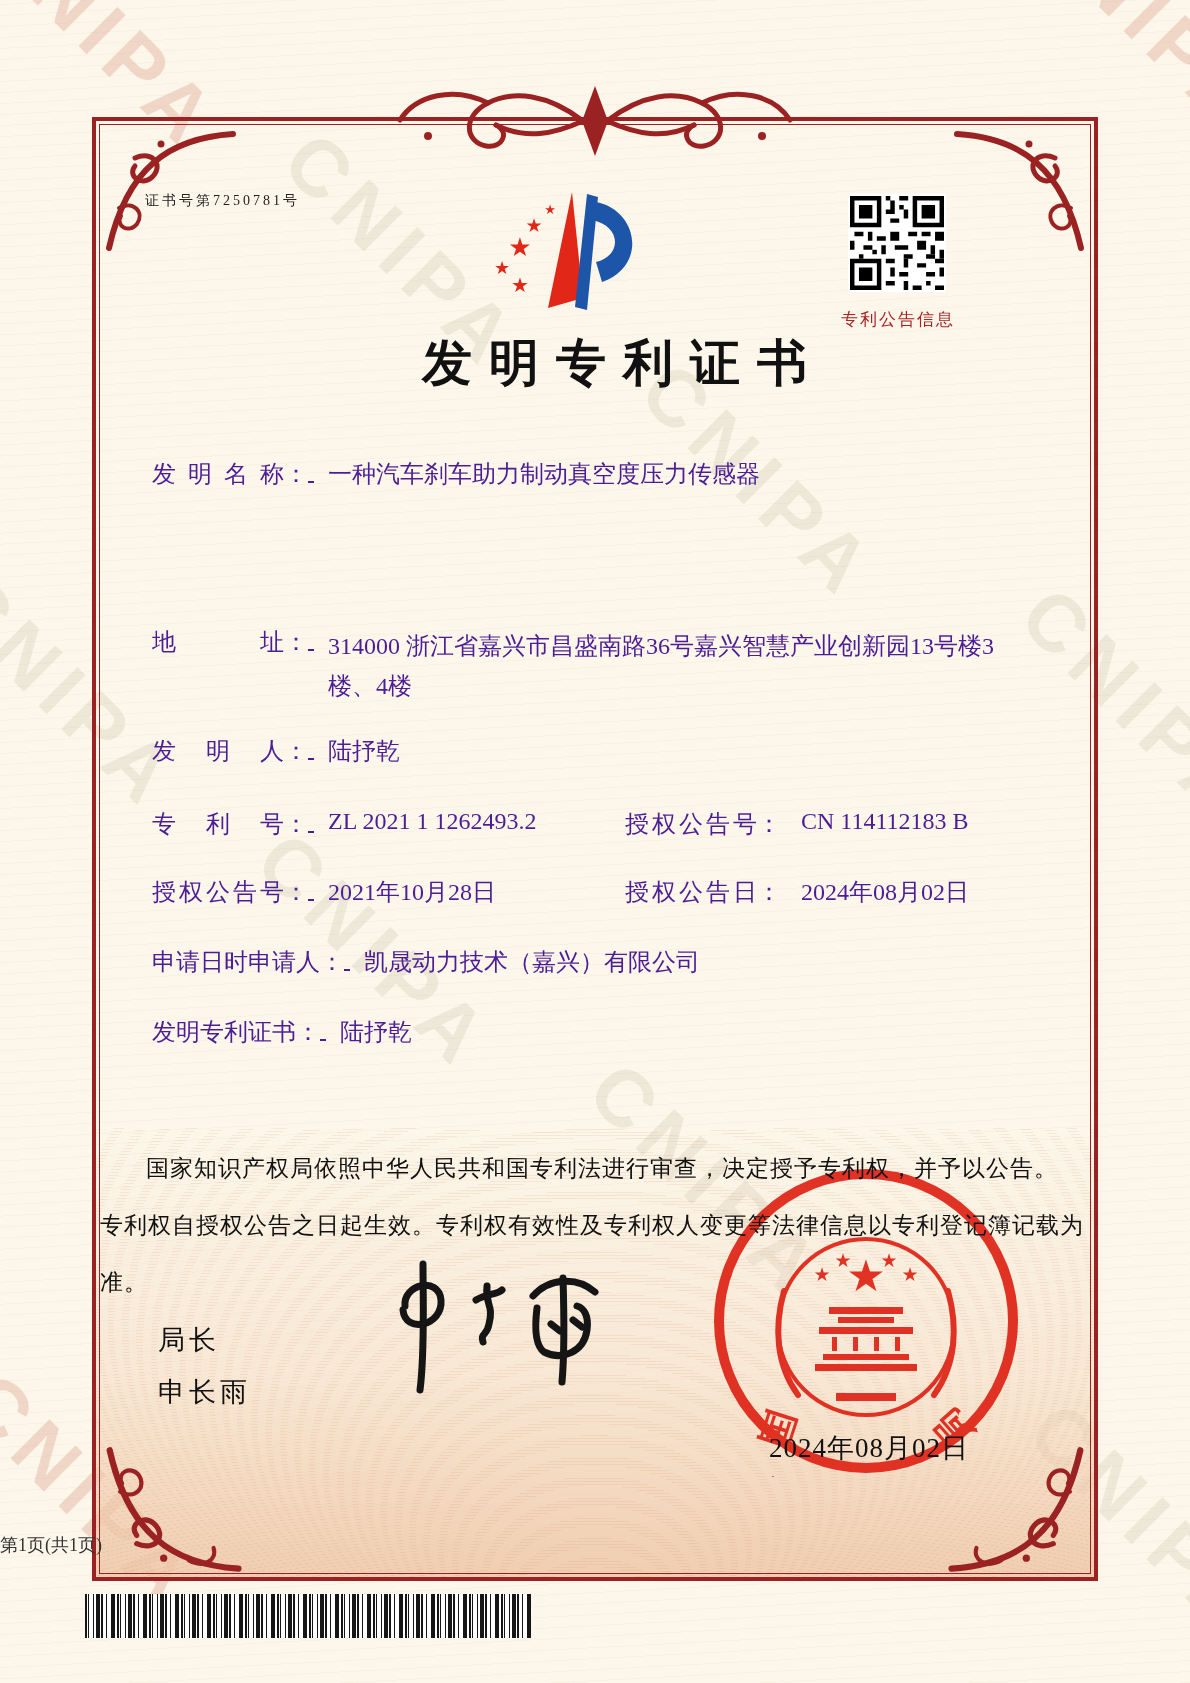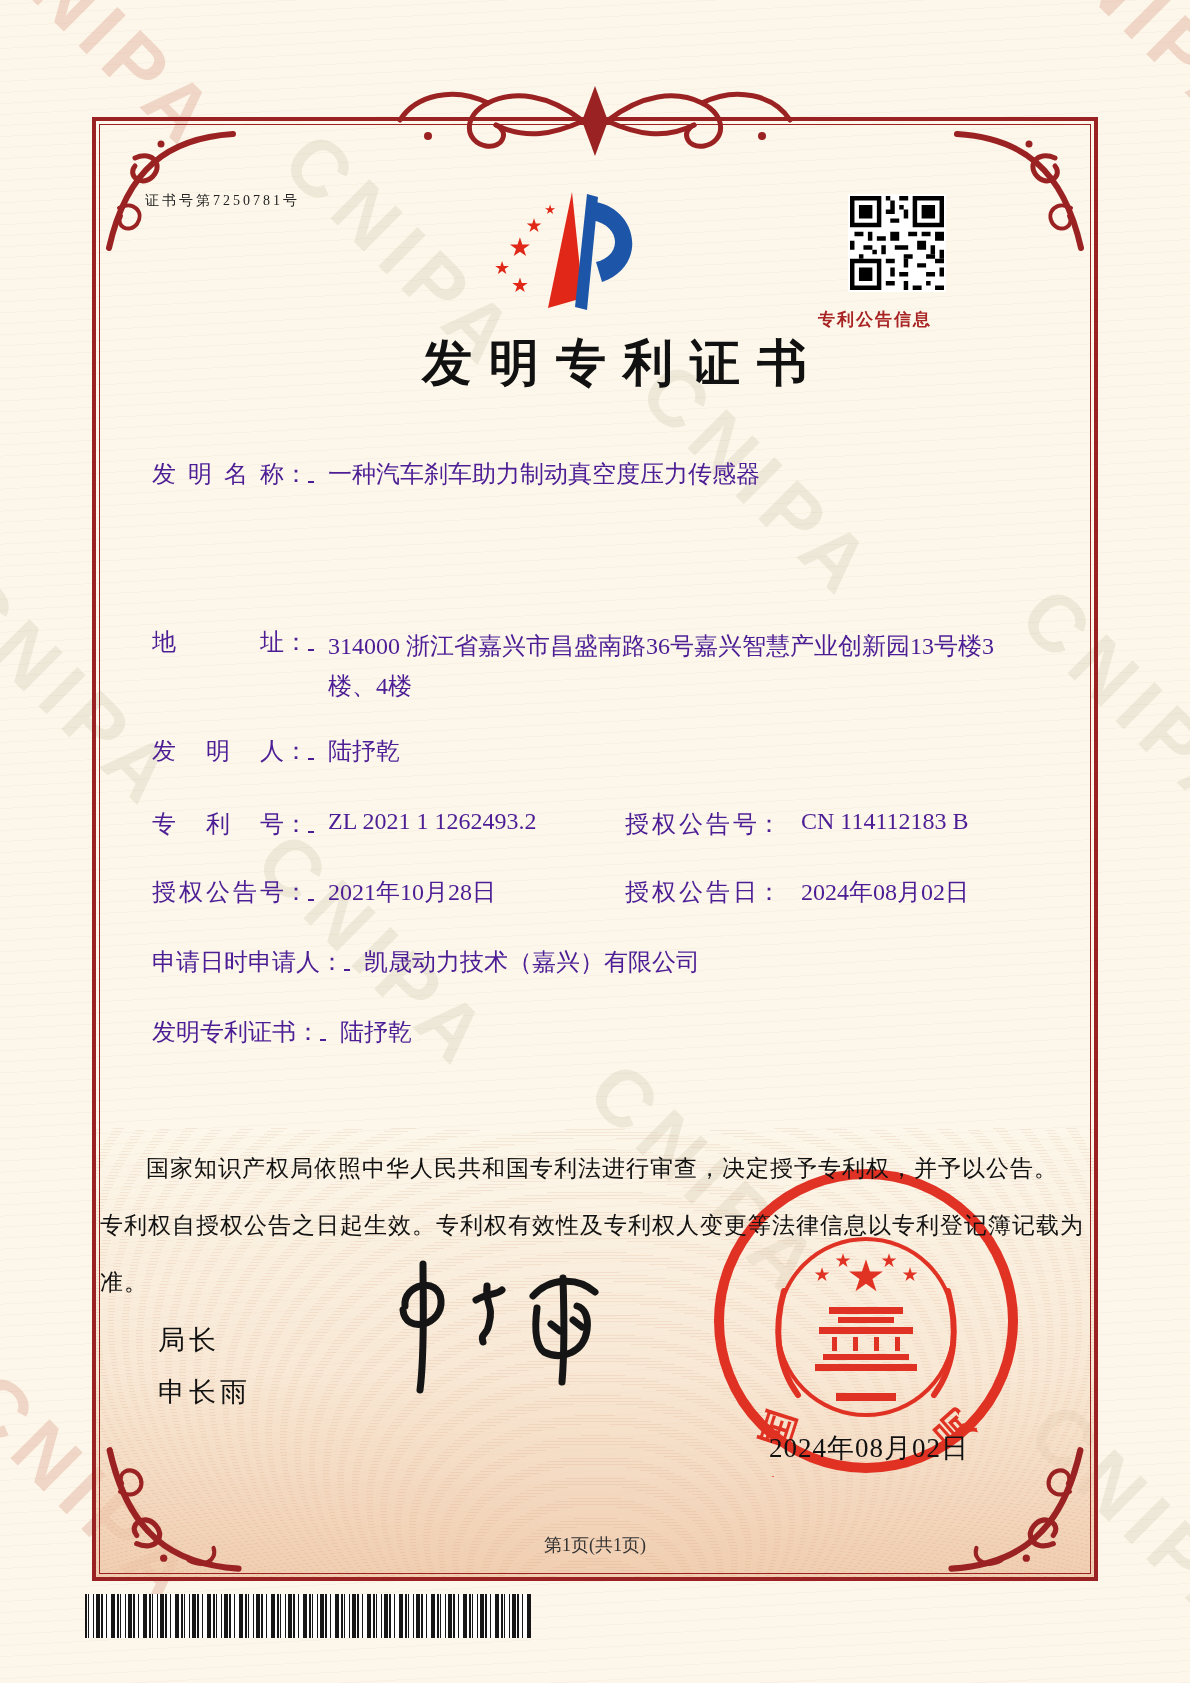--- a/index.html
+++ b/index.html
@@ -20,41 +20,41 @@
   
   .band{position:absolute;left:96px;top:1128px;width:998px;height:450px;z-index:1;
     background:
       repeating-radial-gradient(ellipse 1500px 330px at 50% 118%,rgba(201,130,92,0.13) 0 2px,rgba(0,0,0,0) 2px 13px),
       linear-gradient(to bottom,rgba(246,224,202,0) 0%,rgba(243,213,186,0.45) 55%,rgba(238,198,166,0.85) 100%);}
   .orn{position:absolute;z-index:3;}
   .content{position:absolute;inset:0;z-index:4;}
   .certno{position:absolute;left:145px;top:192px;font-size:14px;color:#222;letter-spacing:3px;}
   .logo{position:absolute;left:476px;top:188px;}
   .qr{position:absolute;left:848px;top:194px;width:94px;height:94px;background:#fff;padding:2px;}
-  .qrcap{position:absolute;left:818px;top:308px;width:160px;font-size:17px;
-         color:#a82323;letter-spacing:2px;font-weight:700;}
+  .qrcap{position:absolute;left:818px;top:308px;width:160px;text-align:center;font-size:17px;
+         color:#a82323;letter-spacing:2px;font-weight:400;}
   .title{position:absolute;left:0;top:330px;width:100%;text-align:center;font-size:50px;
          font-weight:700;color:#111;letter-spacing:17px;padding-left:28px;}
   .row{position:absolute;left:152px;font-size:24px;color:#4c1d95;white-space:nowrap;text-decoration:underline;}
   .lbl{display:inline-block;width:132px;text-align:justify;text-align-last:justify;vertical-align:top;}
   .lbl-wide{display:inline-block;vertical-align:top;}
   .colon{display:inline-block;vertical-align:top;}
   .val{display:inline-block;margin-left:14px;vertical-align:top;}
   .val--wrap{white-space:normal;width:695px;line-height:40px;}
   .pair-r{position:absolute;left:473px;top:0;}
   .legal{position:absolute;left:100px;top:1140px;width:992px;font-size:23px;color:#111;
          line-height:57px;letter-spacing:1px;z-index:4;}
   .legal .l1{text-indent:2em;}
   .director{position:absolute;left:158px;font-size:27px;color:#111;
             font-family:"Liberation Sans","DejaVu Sans",sans-serif;letter-spacing:4px;}
   .sig{position:absolute;left:375px;top:1248px;}
   .sealwrap{position:absolute;left:710px;top:1165px;opacity:0.93;}
   .sealdate{position:absolute;left:733px;top:1430px;width:272px;text-align:center;font-size:27px;
             color:#111;letter-spacing:1px;z-index:5;}
-  .pagefoot{position:absolute;left:0;top:1533px;width:100%;text-align:center;font-size:18px;color:#333;z-index:4;}
+  .pagefoot{position:absolute;left:0;top:1533px;width:100%;font-size:18px;color:#333;z-index:4;}
   .barcode{position:absolute;left:85px;top:1594px;width:446px;height:44px;z-index:4;
     background:repeating-linear-gradient(90deg,
       #161616 0 2px,#fdfdfd 2px 3px,#161616 3px 4px,#fdfdfd 4px 8px,
       #161616 8px 9px,#fdfdfd 9px 11px,#161616 11px 15px,#fdfdfd 15px 16px,
       #161616 16px 18px,#fdfdfd 18px 21px,#161616 21px 22px,#fdfdfd 22px 26px,
       #161616 26px 30px,#fdfdfd 30px 32px);}
 </style>
 </head>
 <body>
 

